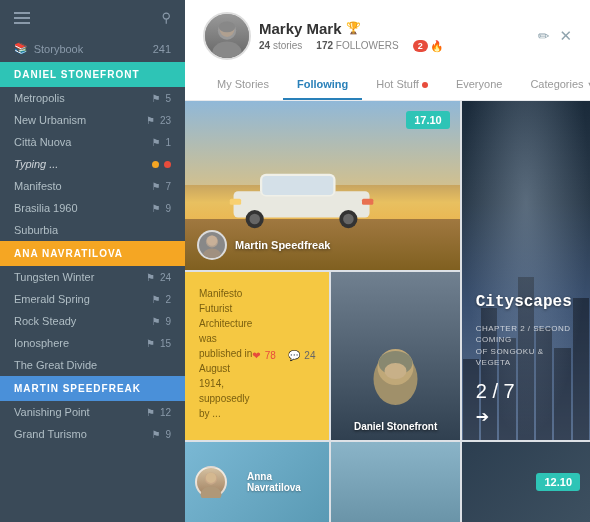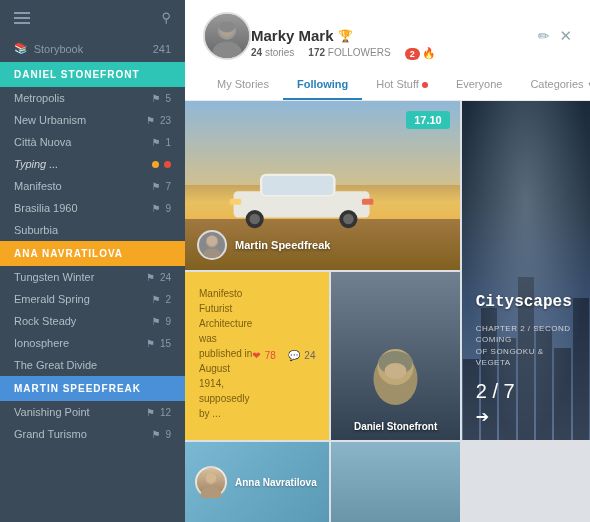--- a/index.html
+++ b/index.html
@@ -136,22 +136,22 @@
 
     .profile-top {
       display: flex;
       align-items: center;
       justify-content: space-between;
       margin-bottom: 10px;
     }
 
     .profile-info {
       display: flex;
-      align-items: flex-end;
-      gap: 0;
+      align-items: center;
+      gap: 8px;
     }
 
     .avatar-circle {
       width: 48px;
       height: 48px;
       border-radius: 50%;
       background: #888;
       overflow: hidden;
       flex-shrink: 0;
       border: 2px solid #ddd;
@@ -459,21 +459,21 @@
     
     .card-anna {
       grid-column: 1 / 2;
       grid-row: 3 / 4;
       background: linear-gradient(135deg, #7ab8d4 0%, #5a9ab4 100%);
       position: relative;
       overflow: hidden;
       display: flex;
       align-items: center;
       padding: 0 10px;
-      gap: 8px;
+      gap: 20px;
     }
 
     .anna-avatar {
       width: 32px;
       height: 32px;
       border-radius: 50%;
       background: linear-gradient(180deg, #d4c0a0 0%, #a08060 100%);
       border: 2px solid rgba(255,255,255,0.7);
       flex-shrink: 0;
       display: flex;
@@ -814,15 +814,18 @@
           <ellipse cx="16" cy="30" rx="12" ry="9" fill="#b09878"></ellipse>
           <circle cx="16" cy="11" r="6" fill="#d4b890"></circle>
         </svg>
       </div>
       <span class="anna-name">Anna Navratilova</span>
     </div>
 
     <div class="card-bottom-mid" style="background: linear-gradient(180deg, #8ab4c8 0%, #6a94a8 100%);">
     </div>
 
+    <div class="card-bottom-right">
+      <div class="card-bottom-date">12.10</div>
+    </div>
 
   </div>
 </div>
 
 </body></html>

